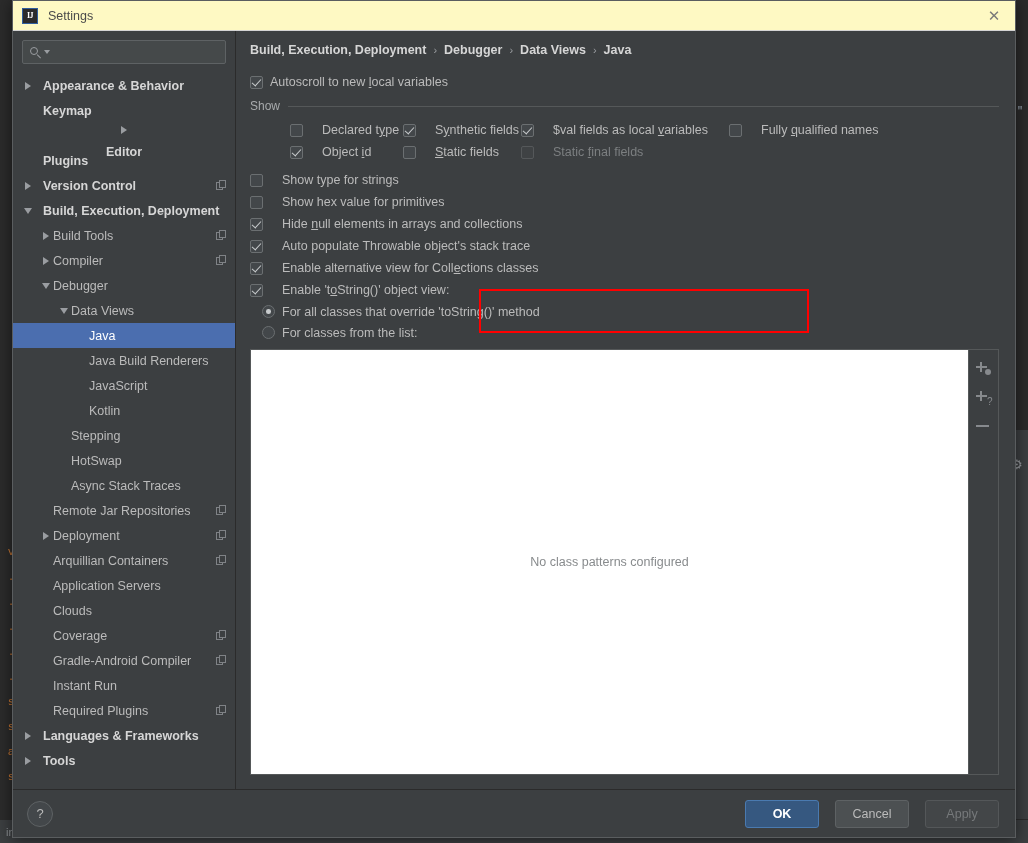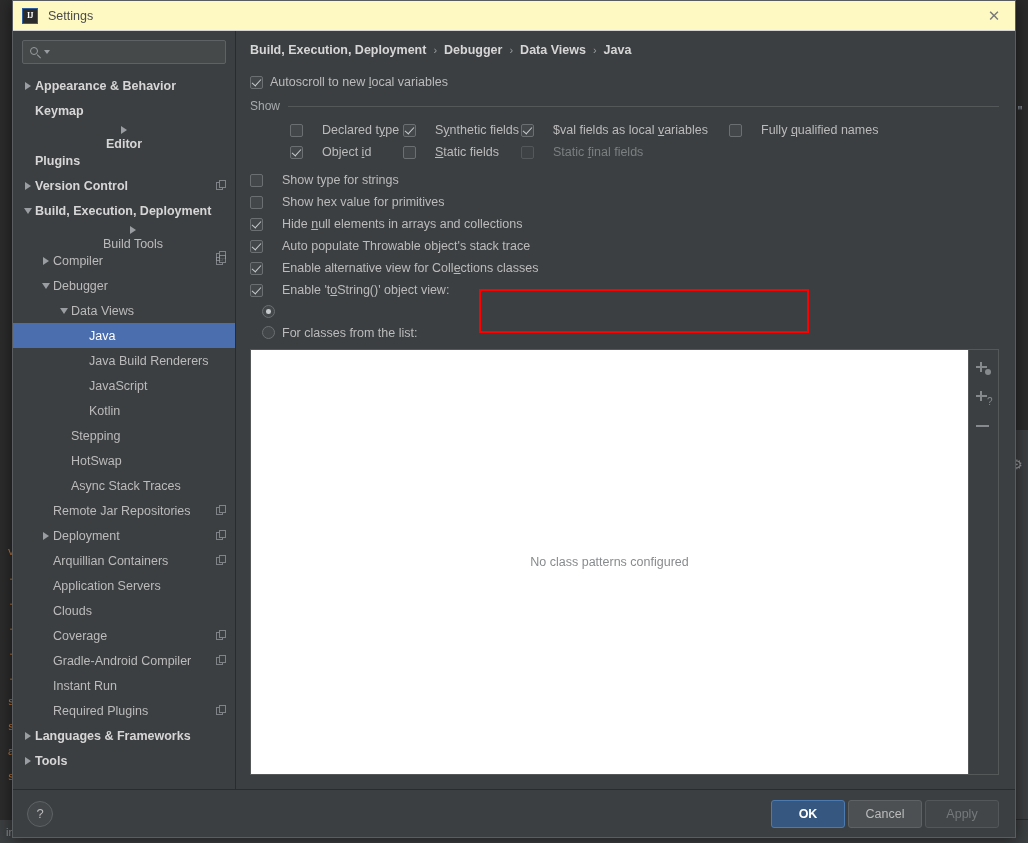--- a/index.html
+++ b/index.html
@@ -126,21 +126,21 @@
     color: #bbbbbb; font-size: 12px; font-family: "Liberation Sans", sans-serif;
     margin-left: 4px;
   }
 
   .tree { flex: 1; overflow: hidden; padding-top: 2px; }
   .tree-row {
     height: 25px; display: flex; align-items: center;
     font-size: 12.5px; color: #bbbbbb; cursor: default; position: relative;
     padding-right: 8px;
   }
-  .tree-row.bold { font-weight: bold; color: #d6d6d6; }
+  .tree-row.bold { font-weight: bold; color: #d6d6d6; gap: 8px; }
   .tree-row.selected { background: #4b6eaf; color: #ffffff; }
   .tw {
     width: 14px; flex: 0 0 14px; display: flex; align-items: center;
     justify-content: center;
   }
   .tw .tri-r {
     width: 0; height: 0;
     border-top: 4.2px solid transparent; border-bottom: 4.2px solid transparent;
     border-left: 6px solid #9a9da1;
   }
@@ -238,21 +238,21 @@
     display: flex; align-items: center; padding: 0 16px 0 14px;
   }
   .help-btn {
     width: 26px; height: 26px; border-radius: 50%;
     border: 1px solid #5e6264; background: #43474a;
     color: #bbbbbb; font-size: 13px;
     display: flex; align-items: center; justify-content: center; cursor: pointer;
   }
   .footer-spacer { flex: 1; }
   .btn {
-    height: 28px; min-width: 74px; padding: 0 14px; margin-left: 3px;
+    height: 28px; min-width: 74px; padding: 0 14px; margin-left: 16px;
     border: 1px solid #5e6264; border-radius: 3px; background: #4c5052;
     color: #bbbbbb; font-size: 12.5px; cursor: pointer;
     font-family: "Liberation Sans", sans-serif;
     display: flex; align-items: center; justify-content: center;
   }
   .btn.primary { background: #365880; border-color: #4a7ab0; color: #ffffff; font-weight: bold; }
   .btn.disabled { color: #76797b; border-color: #545759; background: #434648; cursor: default; }
 </style>
 </head>
 <body>
@@ -336,21 +336,21 @@
               <i class="b1"></i>
               <i class="b2"></i>
             </span>
           </div>
           <div class="tree-row bold" style="padding-left: 8px;">
             <span class="tw">
               <span class="tri-d"></span>
             </span>
             <span class="tree-label">Build, Execution, Deployment</span>
           </div>
-          <div class="tree-row" style="padding-left: 26px; flex-direction: column;">
+          <div class="tree-row" style="padding-left: 26px;">
             <span class="tw">
               <span class="tri-r"></span>
             </span>
             <span class="tree-label">Build Tools</span>
             <span class="copy-badge">
               <i class="b1"></i>
               <i class="b2"></i>
             </span>
           </div>
           <div class="tree-row" style="padding-left: 26px;">
@@ -573,20 +573,21 @@
             <div class="gcell">
               <div class="cb checked"></div>
               <span class="cb-label"><span>Enable 't</span><u>o</u><span>String()' object view:</span></span>
             </div>
           </div>
         </div>
 
       <div id="radio-list">
           <div class="rb-row">
             <div class="rb checked"></div>
+            <span class="cb-label">For all classes that override 'toString()' method</span>
           </div>
           <div class="rb-row">
             <div class="rb"></div>
             <span class="cb-label">For classes from the list:</span>
           </div>
         </div>
 
       <div class="list-area">
         <div class="list-panel">
           <span class="list-empty">No class patterns configured</span>

